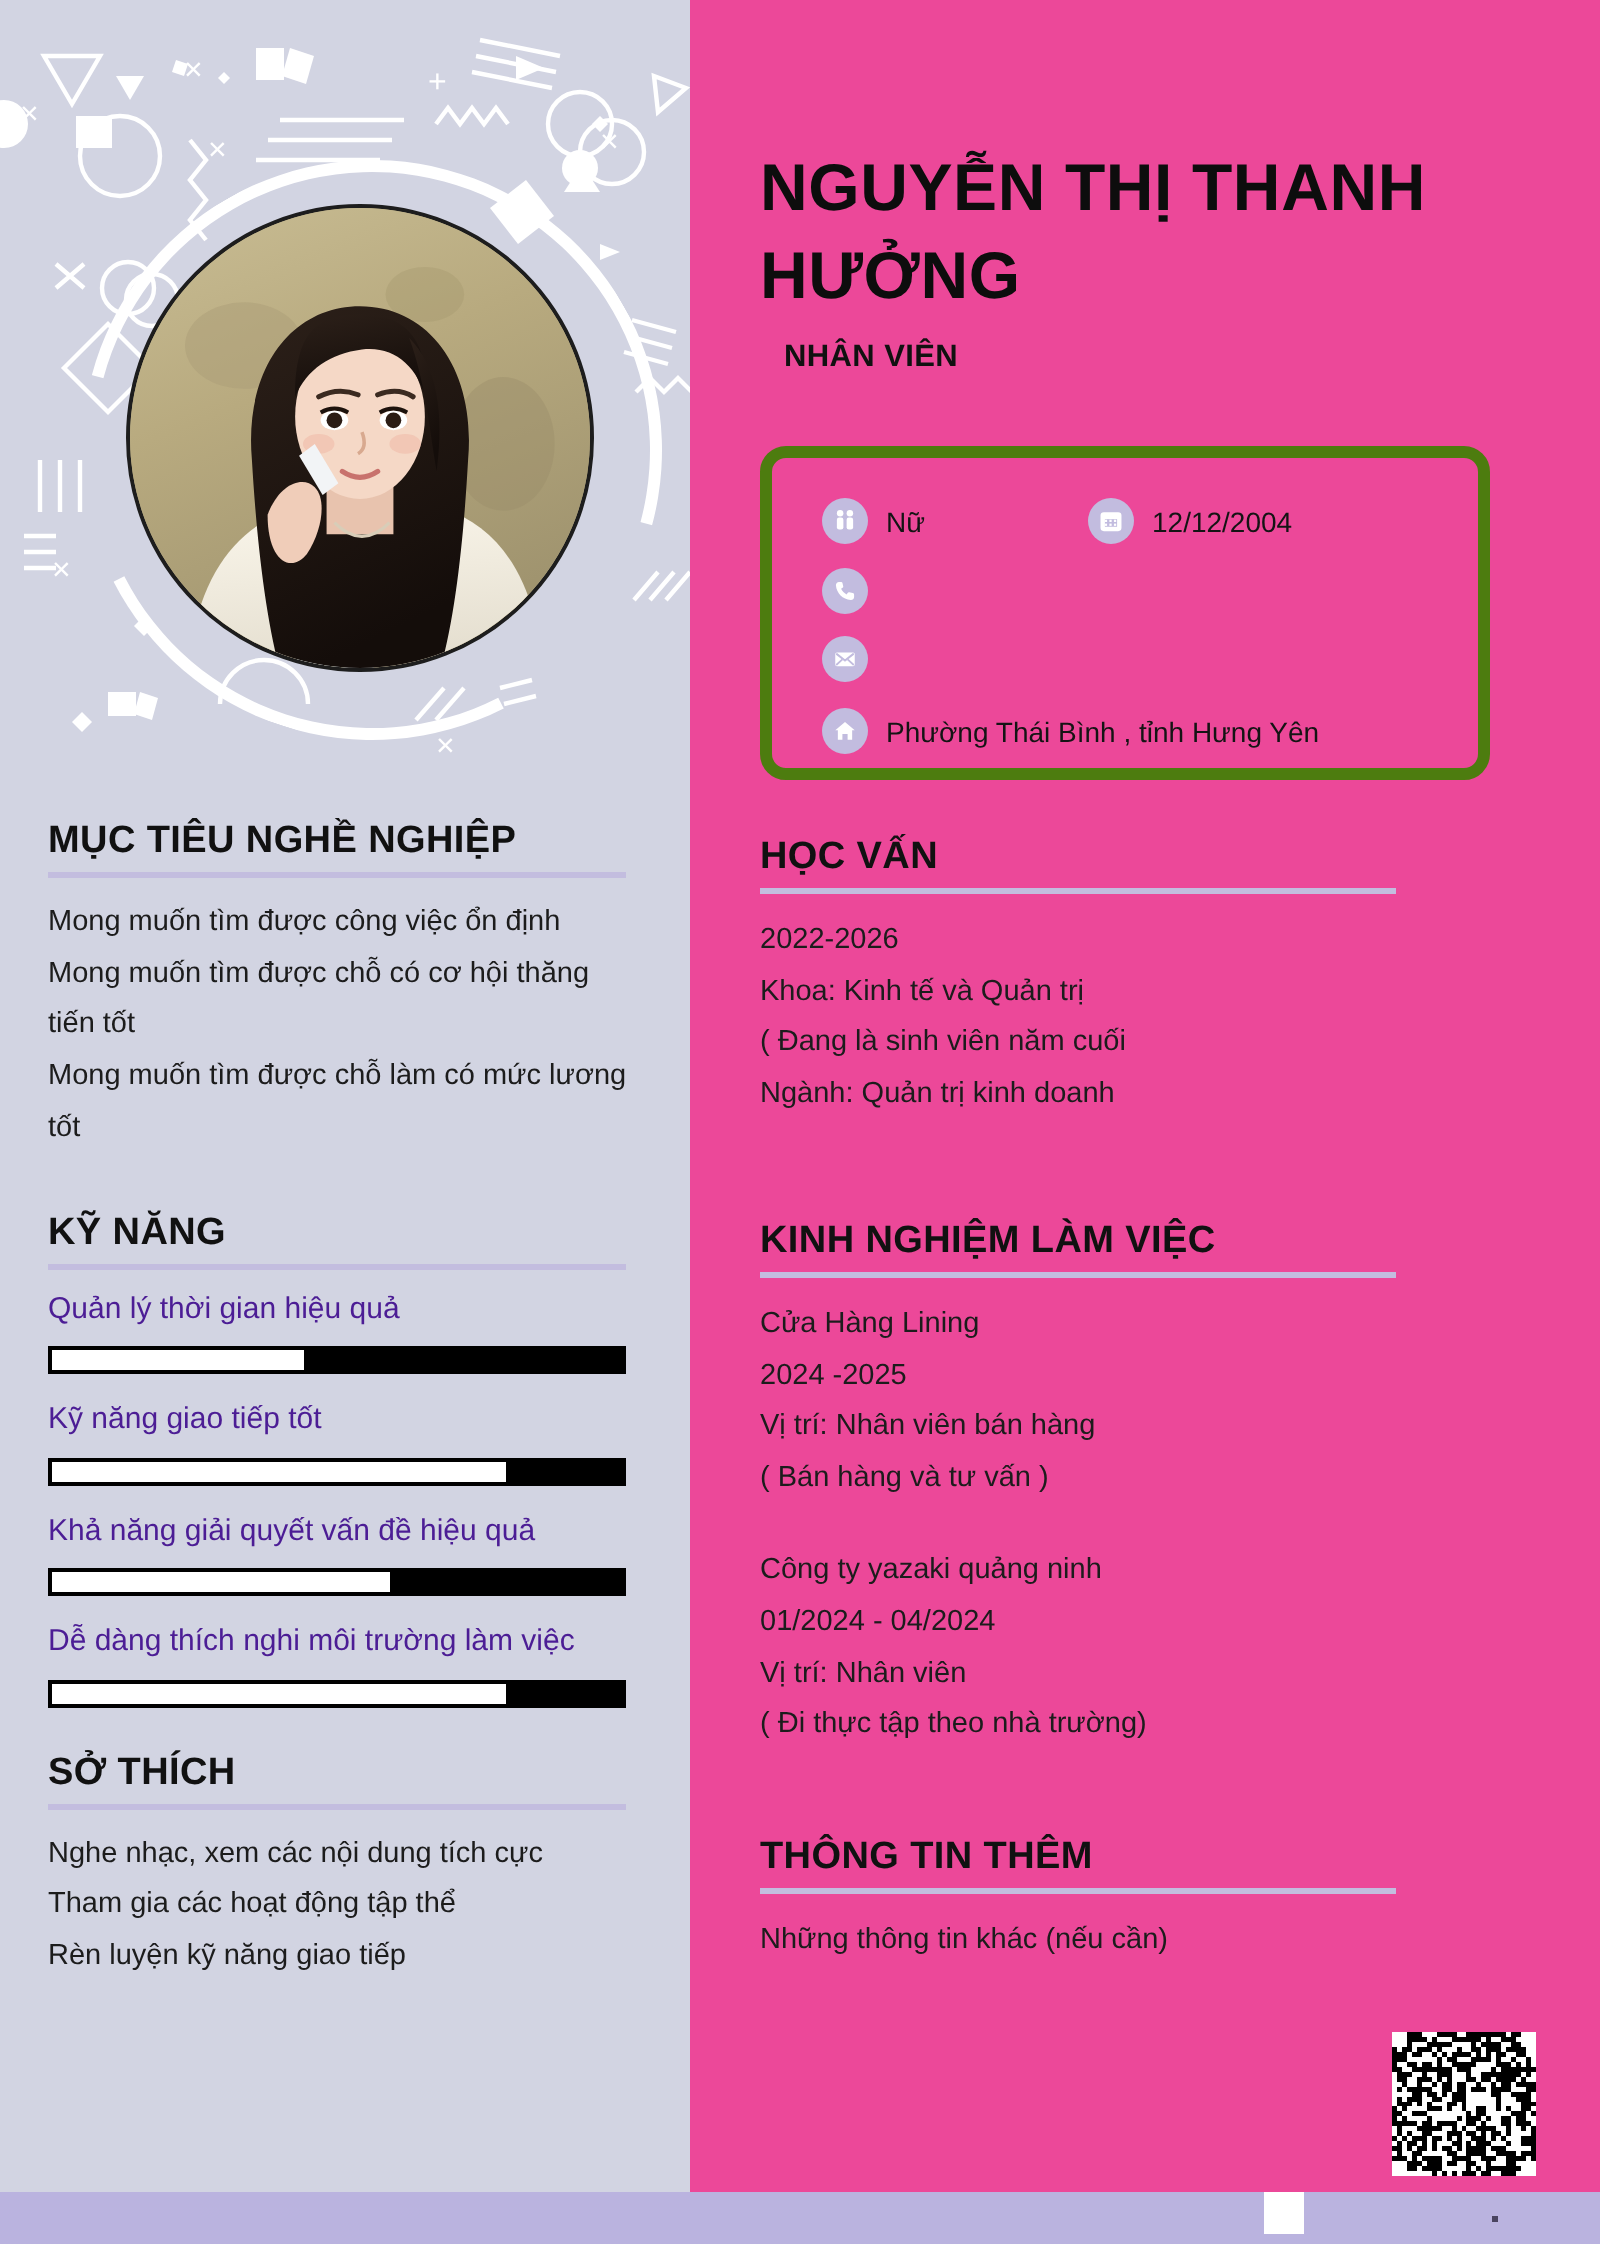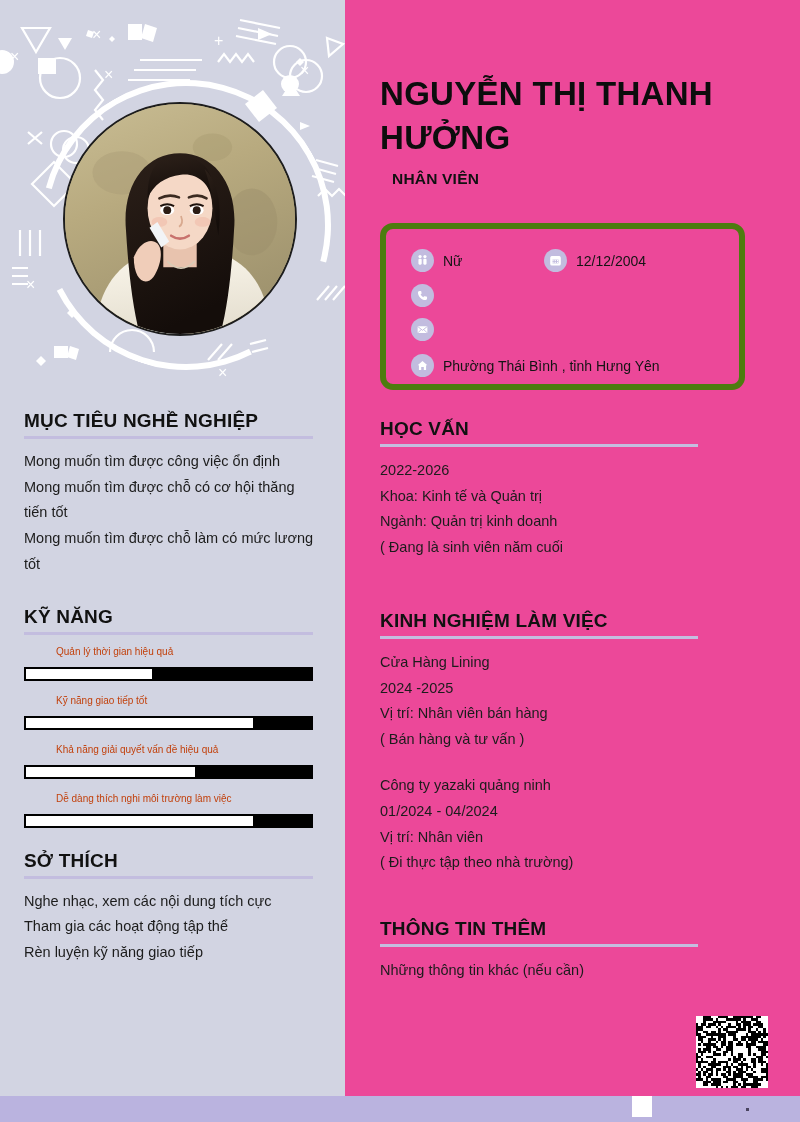--- a/index.html
+++ b/index.html
@@ -101,25 +101,24 @@
     margin-bottom: 10px;
   }
   .body-line {
     font-size: 14.5px;
     color: #1c1c1c;
     line-height: 1.78;
   }
 
   .skill { margin-bottom: 13px; }
   .skill-label {
-    font-size: 10px;
-    color: #c2410c;
+    font-size: 15px;
+    color: #4c1d95;
     margin-bottom: 9px;
     line-height: 1.3;
-    margin-left: 32px;
   }
   .skill-bar {
     position: relative;
     width: 289px;
     height: 14px;
     background: #000000;
     box-sizing: border-box;
   }
   .skill-fill {
     position: absolute;
@@ -497,22 +496,22 @@
         </span>
         <span class="ctext">Phường Thái Bình , tỉnh Hưng Yên</span>
       </div>
     </div>
 
     <div class="r-sec" style="top:418px;">
       <div class="r-title">HỌC VẤN</div>
       <div class="r-rule"></div>
       <div class="r-line">2022-2026</div>
       <div class="r-line">Khoa: Kinh tế và Quản trị</div>
+      <div class="r-line">( Đang là sinh viên năm cuối</div>
       <div class="r-line">Ngành: Quản trị kinh doanh</div>
-      <div class="r-line">( Đang là sinh viên năm cuối</div>
     </div>
 
     <div class="r-sec" style="top:610px;">
       <div class="r-title">KINH NGHIỆM LÀM VIỆC</div>
       <div class="r-rule"></div>
 
       <div class="exp-block">
         <div class="r-line">Cửa Hàng Lining</div>
         <div class="r-line">2024 -2025</div>
         <div class="r-line">Vị trí: Nhân viên bán hàng</div>

